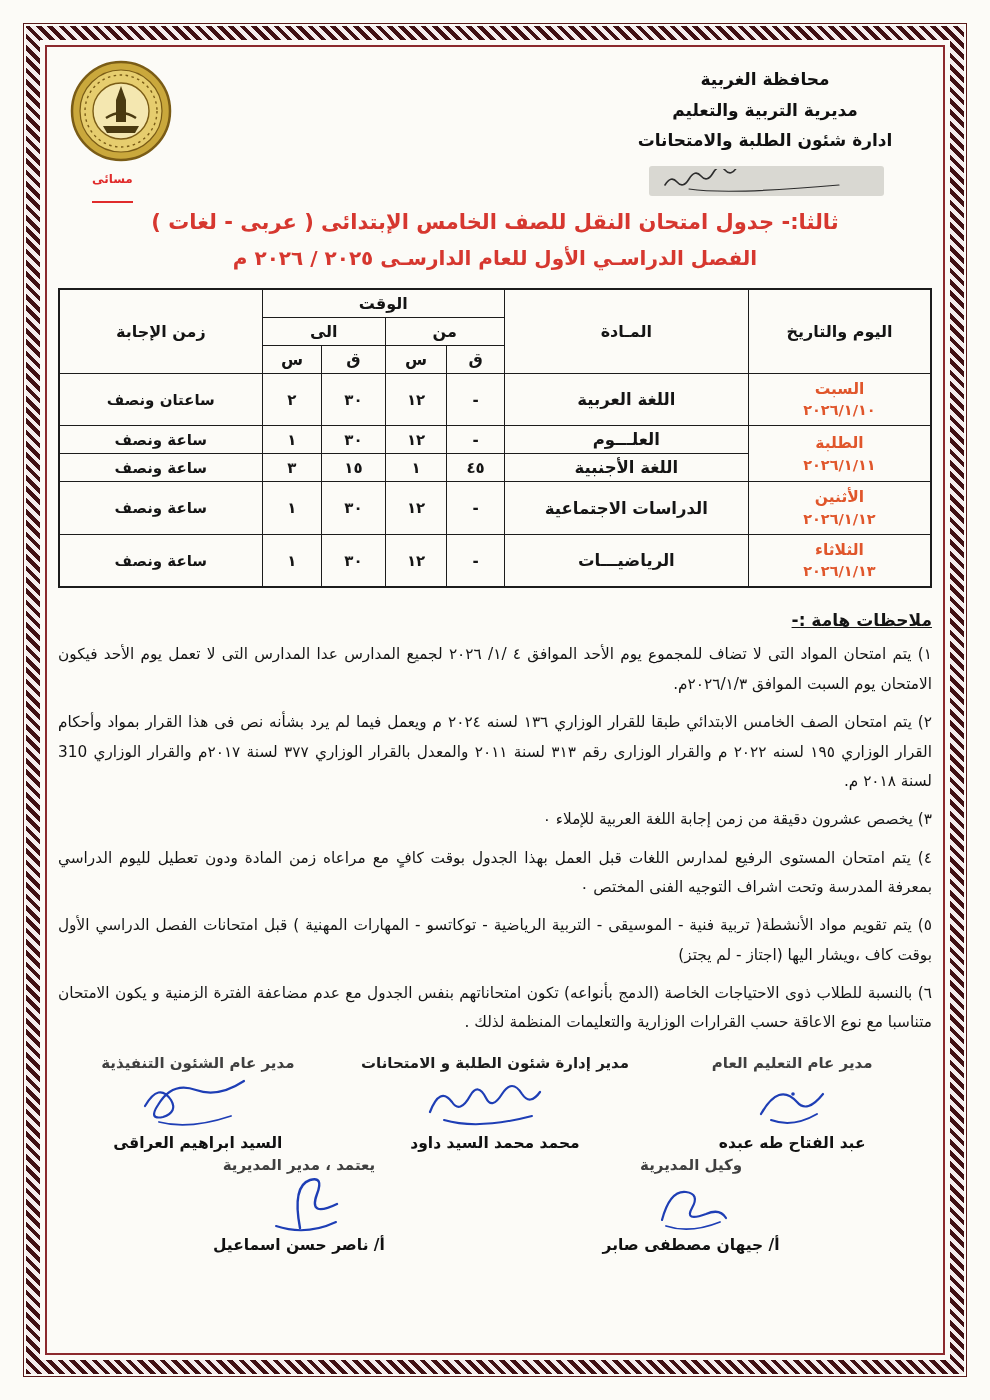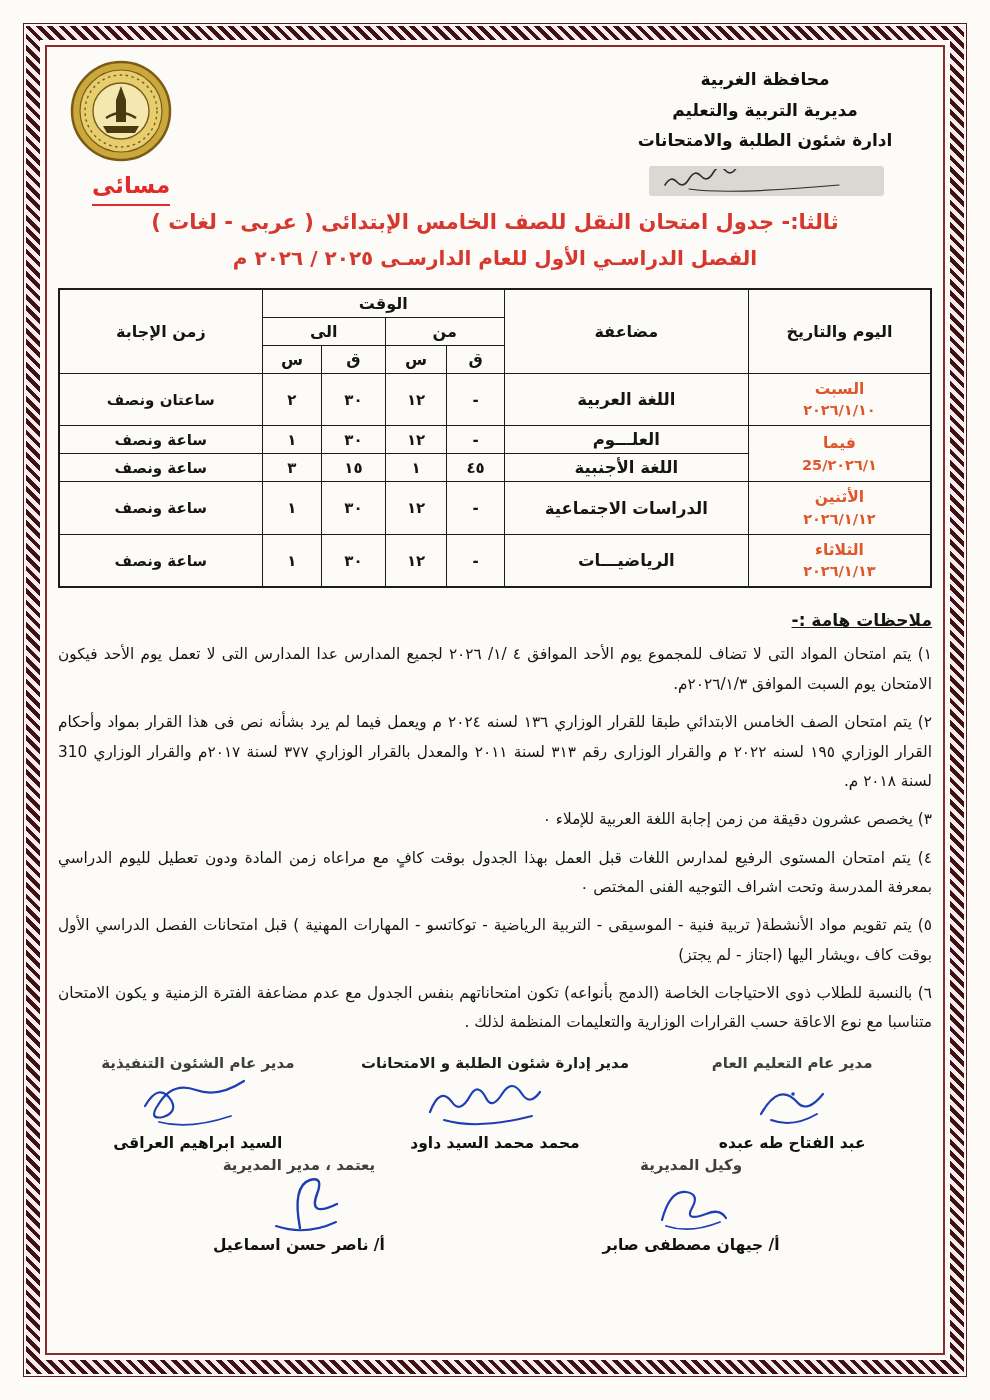--- a/index.html
+++ b/index.html
@@ -48,22 +48,22 @@
   .stamp {
     position: absolute; top: 112px; right: 48px;
     width: 235px; height: 30px;
     background: #d9d8d2;
     border-radius: 3px;
     display: flex; align-items: center; justify-content: center;
   }
   .logo { position: absolute; top: 6px; left: 12px; width: 102px; height: 102px; }
   .session-label {
     position: absolute; top: 118px; left: 34px;
-    color: #e02b2b; font-weight: bold; font-size: 23px;
-    border-bottom: 2px solid #e02b2b; padding-bottom: 6px;
+    color: #e02b2b; font-weight: bold; font-size: 12px;
+    border-bottom: 2px solid #e02b2b; padding-bottom: 15px;
   }
   
   .title-line {
     text-align: center; font-weight: bold; color: #d6372f;
     font-size: 21px; margin: 6px 30px 0;
   }
   .title-line.second { margin-top: 12px; font-size: 20px; }
   
   table.schedule {
     width: 100%; margin-top: 18px;
@@ -151,21 +151,21 @@
         <col style="width:238px">
         <col style="width:56px">
         <col style="width:60px">
         <col style="width:62px">
         <col style="width:58px">
         <col style="width:198px">
       </colgroup>
       <thead>
         <tr>
           <th rowspan="3">اليوم والتاريخ</th>
-          <th rowspan="3">مضاعفة</th>
+          <th rowspan="3">المـادة</th>
           <th colspan="4">الوقت</th>
           <th rowspan="3">زمن الإجابة</th>
         </tr>
         <tr>
           <th colspan="2">من</th>
           <th colspan="2">الى</th>
         </tr>
         <tr>
           <th class="small-h">ق</th>
           <th class="small-h">س</th>
@@ -181,22 +181,22 @@
           </td>
           <td class="subject-cell">اللغة العربية</td>
           <td class="num-cell">-</td>
           <td class="num-cell">١٢</td>
           <td class="num-cell">٣٠</td>
           <td class="num-cell">٢</td>
           <td class="duration-cell">ساعتان ونصف</td>
         </tr>
         <tr>
           <td class="day-cell" rowspan="2">
-            <div>فيما</div>
-            <div class="date-line">٢٠٢٦/١/25</div>
+            <div>الطلبة</div>
+            <div class="date-line">٢٠٢٦/١/١١</div>
           </td>
           <td class="subject-cell">العلـــوم</td>
           <td class="num-cell">-</td>
           <td class="num-cell">١٢</td>
           <td class="num-cell">٣٠</td>
           <td class="num-cell">١</td>
           <td class="duration-cell">ساعة ونصف</td>
         </tr>
         <tr>
           <td class="subject-cell">اللغة الأجنبية</td>

